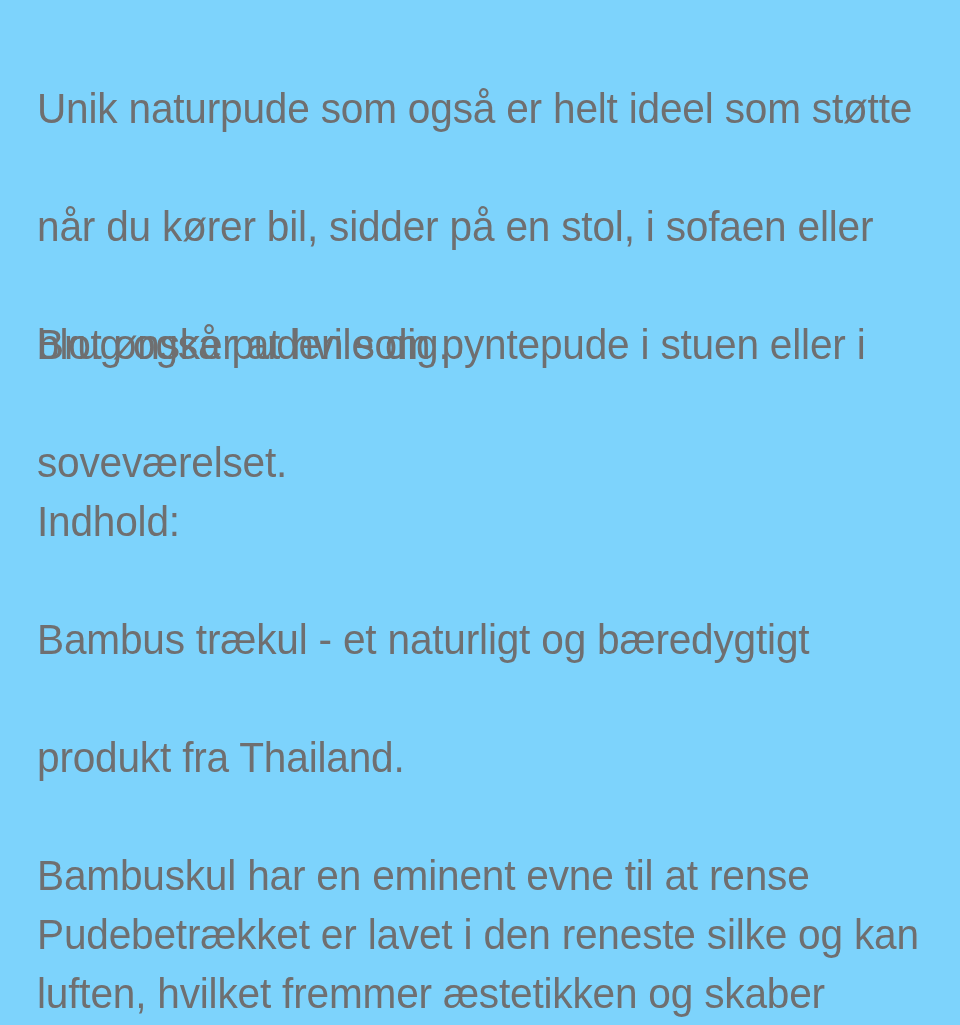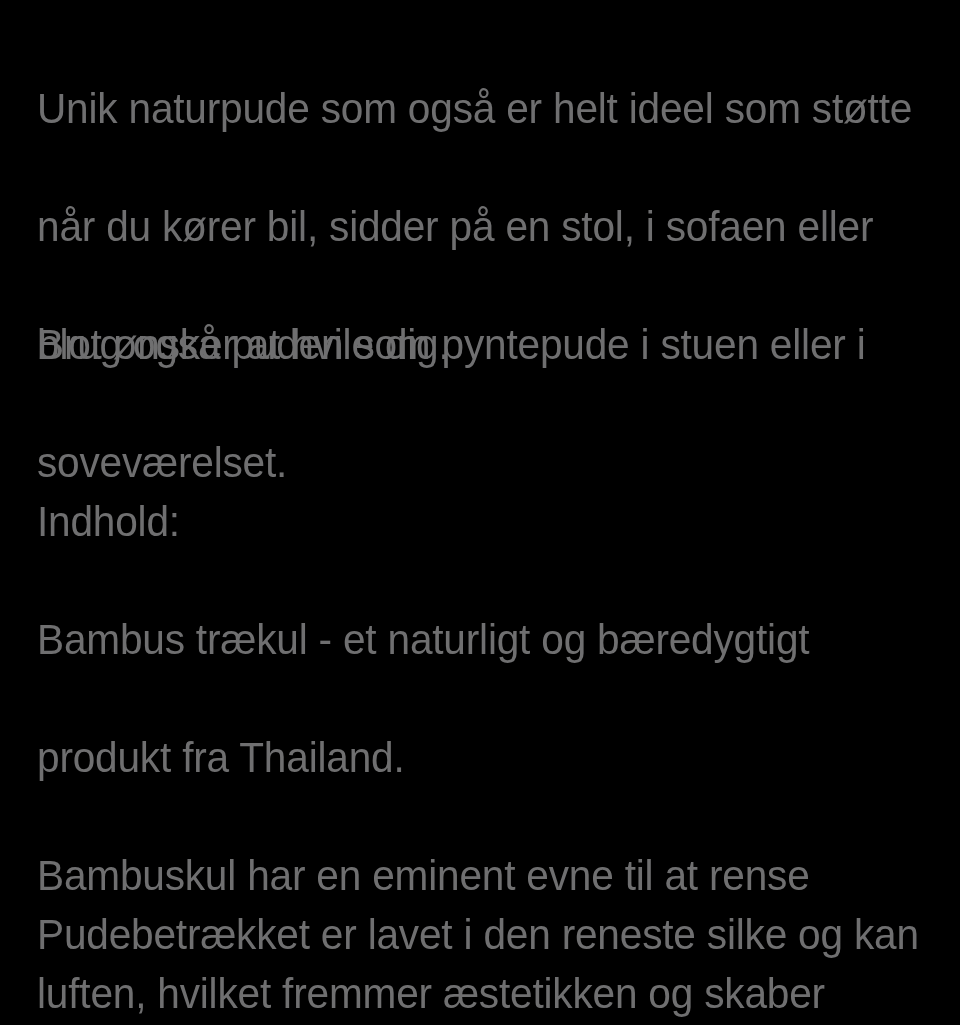--- a/index.html
+++ b/index.html
@@ -14,21 +14,21 @@
     font-family: "Liberation Sans", "DejaVu Sans", sans-serif;
     overflow: hidden;
   }
 
   #product-description {
     position: absolute;
     left: 0;
     top: 0;
     width: 960px;
     height: 1025px;
-    background: #000000;
+    background: #7dd3fc;
     box-sizing: border-box;
     padding: 8px;
   }
 
   .text-block {
     position: absolute;
     left: 37px;
     width: 900px;
     color: #6f6f70;
     font-size: 42.5px;

